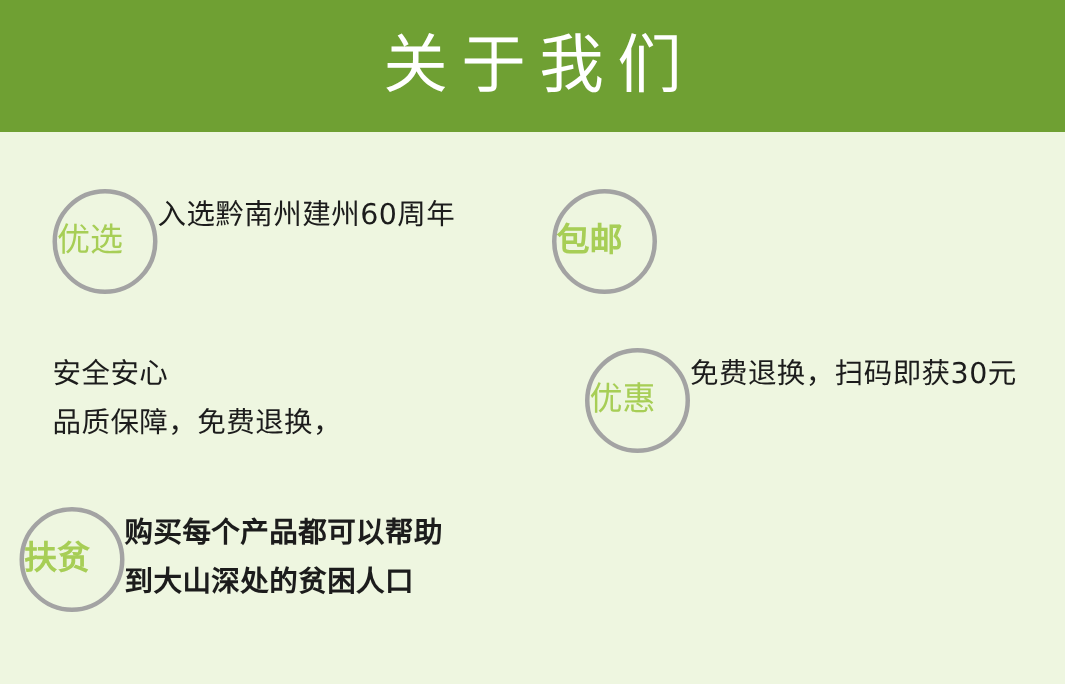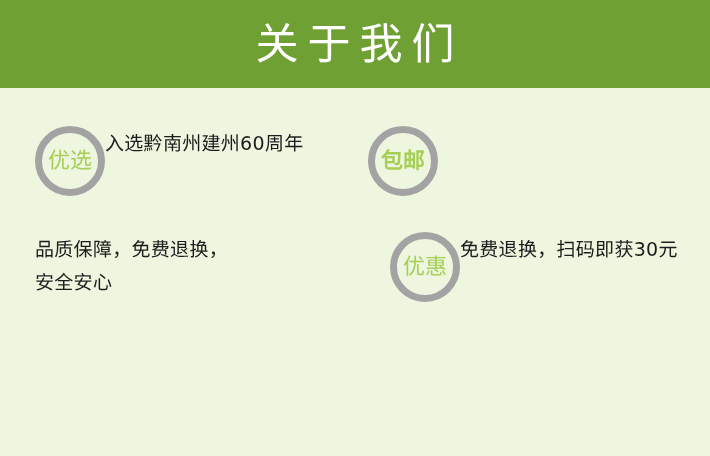--- a/index.html
+++ b/index.html
@@ -68,25 +68,25 @@
   }
   .feature.col-right {
     padding-left: 13px;
     font-weight: bold;
   }
 
   .badge {
     flex: 0 0 auto;
     width: 70px;
     height: 70px;
-    border: 7px solid #a3a3a3;
+    border: 3px solid #a3a3a3;
     border-radius: 50%;
     display: flex;
     align-items: center;
-    justify-content: center;
+    justify-content: flex-start;
     box-sizing: border-box;
     margin-top: 4px;
   }
   .badge-label {
     color: #a7ce56;
     font-size: 22px;
     line-height: 1;
     letter-spacing: 0px;
     white-space: nowrap;
     font-family: "DejaVu Sans", "Liberation Sans", sans-serif;
@@ -129,30 +129,39 @@
     <div class="feature col-right">
       <div class="badge">
         <span class="badge-label">包邮</span>
       </div>
       <div class="feature-text">
       </div>
     </div>
 
     <div class="feature col-left">
       <div class="feature-text">
+        <span class="ln">安全安心</span>
         <span class="ln">品质保障，免费退换，</span>
-        <span class="ln">安全安心</span>
       </div>
     </div>
 
 
     <div class="feature col-left">
       <div class="badge">
         <span class="badge-label">优惠</span>
       </div>
       <div class="feature-text">
         <span class="ln">免费退换，扫码即获30元</span>
       </div>
     </div>
 
+    <div class="feature col-right">
+      <div class="badge">
+        <span class="badge-label">扶贫</span>
+      </div>
+      <div class="feature-text">
+        <span class="ln">购买每个产品都可以帮助</span>
+        <span class="ln">到大山深处的贫困人口</span>
+      </div>
+    </div>
 
   </div>
 </div>
 
 </body></html>

